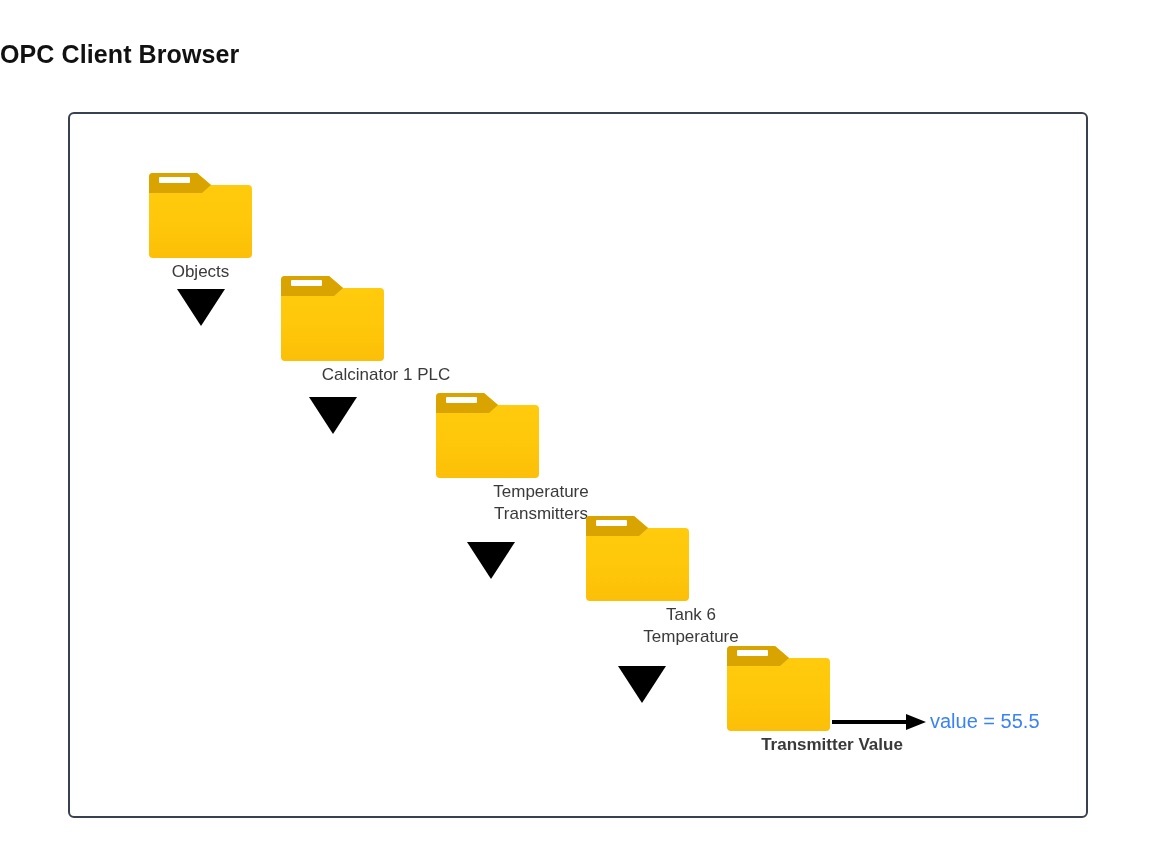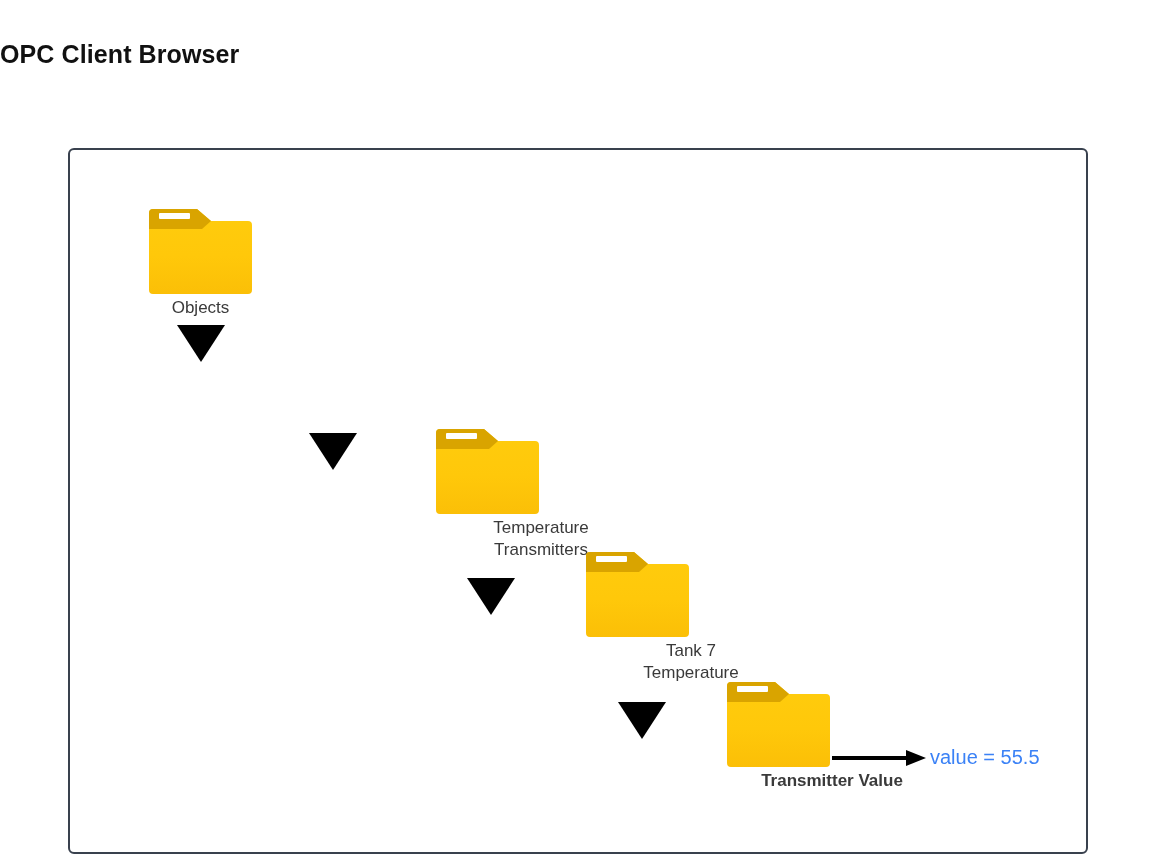--- a/index.html
+++ b/index.html
@@ -31,21 +31,20 @@
   #browser-canvas {
     position: absolute;
     left: 68px;
     top: 112px;
     width: 1020px;
     height: 706px;
     box-sizing: border-box;
     border: 2px solid #39414e;
     border-radius: 6px;
     background: #ffffff;
-    margin-top: 36px;
   }
 
   
   .tree-node {
     position: absolute;
   }
 
   .folder-icon {
     position: relative;
     width: 103px;
@@ -117,20 +116,30 @@
         <path d="M0 8 a4 4 0 0 1 4-4 h44 l14 12 h37 a4 4 0 0 1 4 4 v65 a4 4 0 0 1 -4 4 h-95 a4 4 0 0 1 -4 -4 z" fill="url(#fgrad1)"></path>
         <path d="M0 8 a4 4 0 0 1 4-4 h44 l14 12 l-9 8 h-53 z" fill="#d9a400"></path>
         <rect x="10" y="8" width="31" height="6" rx="1" fill="#ffffff"></rect>
       </svg>
     </span>
     <div class="node-label">Objects</div>
   </div>
 
   <div class="connector-arrow" style="left:107px; top:175px;"></div>
 
+  <div class="tree-node" style="left:211px; top:158px;">
+    <span class="folder-icon">
+      <svg viewBox="0 0 103 89" xmlns="http://www.w3.org/2000/svg">
+        <path d="M0 8 a4 4 0 0 1 4-4 h44 l14 12 h37 a4 4 0 0 1 4 4 v65 a4 4 0 0 1 -4 4 h-95 a4 4 0 0 1 -4 -4 z" fill="url(#fgrad1)"></path>
+        <path d="M0 8 a4 4 0 0 1 4-4 h44 l14 12 l-9 8 h-53 z" fill="#d9a400"></path>
+        <rect x="10" y="8" width="31" height="6" rx="1" fill="#ffffff"></rect>
+      </svg>
+    </span>
+    <div class="node-label wide">Calcinator 1 PLC</div>
+  </div>
 
   <div class="connector-arrow" style="left:239px; top:283px;"></div>
 
   <div class="tree-node" style="left:366px; top:275px;">
     <span class="folder-icon">
       <svg viewBox="0 0 103 89" xmlns="http://www.w3.org/2000/svg">
         <path d="M0 8 a4 4 0 0 1 4-4 h44 l14 12 h37 a4 4 0 0 1 4 4 v65 a4 4 0 0 1 -4 4 h-95 a4 4 0 0 1 -4 -4 z" fill="url(#fgrad1)"></path>
         <path d="M0 8 a4 4 0 0 1 4-4 h44 l14 12 l-9 8 h-53 z" fill="#d9a400"></path>
         <rect x="10" y="8" width="31" height="6" rx="1" fill="#ffffff"></rect>
       </svg>
@@ -142,21 +151,21 @@
   <div class="connector-arrow" style="left:397px; top:428px;"></div>
 
   <div class="tree-node" style="left:516px; top:398px;">
     <span class="folder-icon">
       <svg viewBox="0 0 103 89" xmlns="http://www.w3.org/2000/svg">
         <path d="M0 8 a4 4 0 0 1 4-4 h44 l14 12 h37 a4 4 0 0 1 4 4 v65 a4 4 0 0 1 -4 4 h-95 a4 4 0 0 1 -4 -4 z" fill="url(#fgrad1)"></path>
         <path d="M0 8 a4 4 0 0 1 4-4 h44 l14 12 l-9 8 h-53 z" fill="#d9a400"></path>
         <rect x="10" y="8" width="31" height="6" rx="1" fill="#ffffff"></rect>
       </svg>
     </span>
-    <div class="node-label wide">Tank 7
+    <div class="node-label wide">Tank 6
 Temperature</div>
   </div>
 
   <div class="connector-arrow" style="left:548px; top:552px;"></div>
 
   <div class="tree-node" style="left:657px; top:528px;font-weight:bold;">
     <span class="folder-icon">
       <svg viewBox="0 0 103 89" xmlns="http://www.w3.org/2000/svg">
         <path d="M0 8 a4 4 0 0 1 4-4 h44 l14 12 h37 a4 4 0 0 1 4 4 v65 a4 4 0 0 1 -4 4 h-95 a4 4 0 0 1 -4 -4 z" fill="url(#fgrad1)"></path>
         <path d="M0 8 a4 4 0 0 1 4-4 h44 l14 12 l-9 8 h-53 z" fill="#d9a400"></path>

